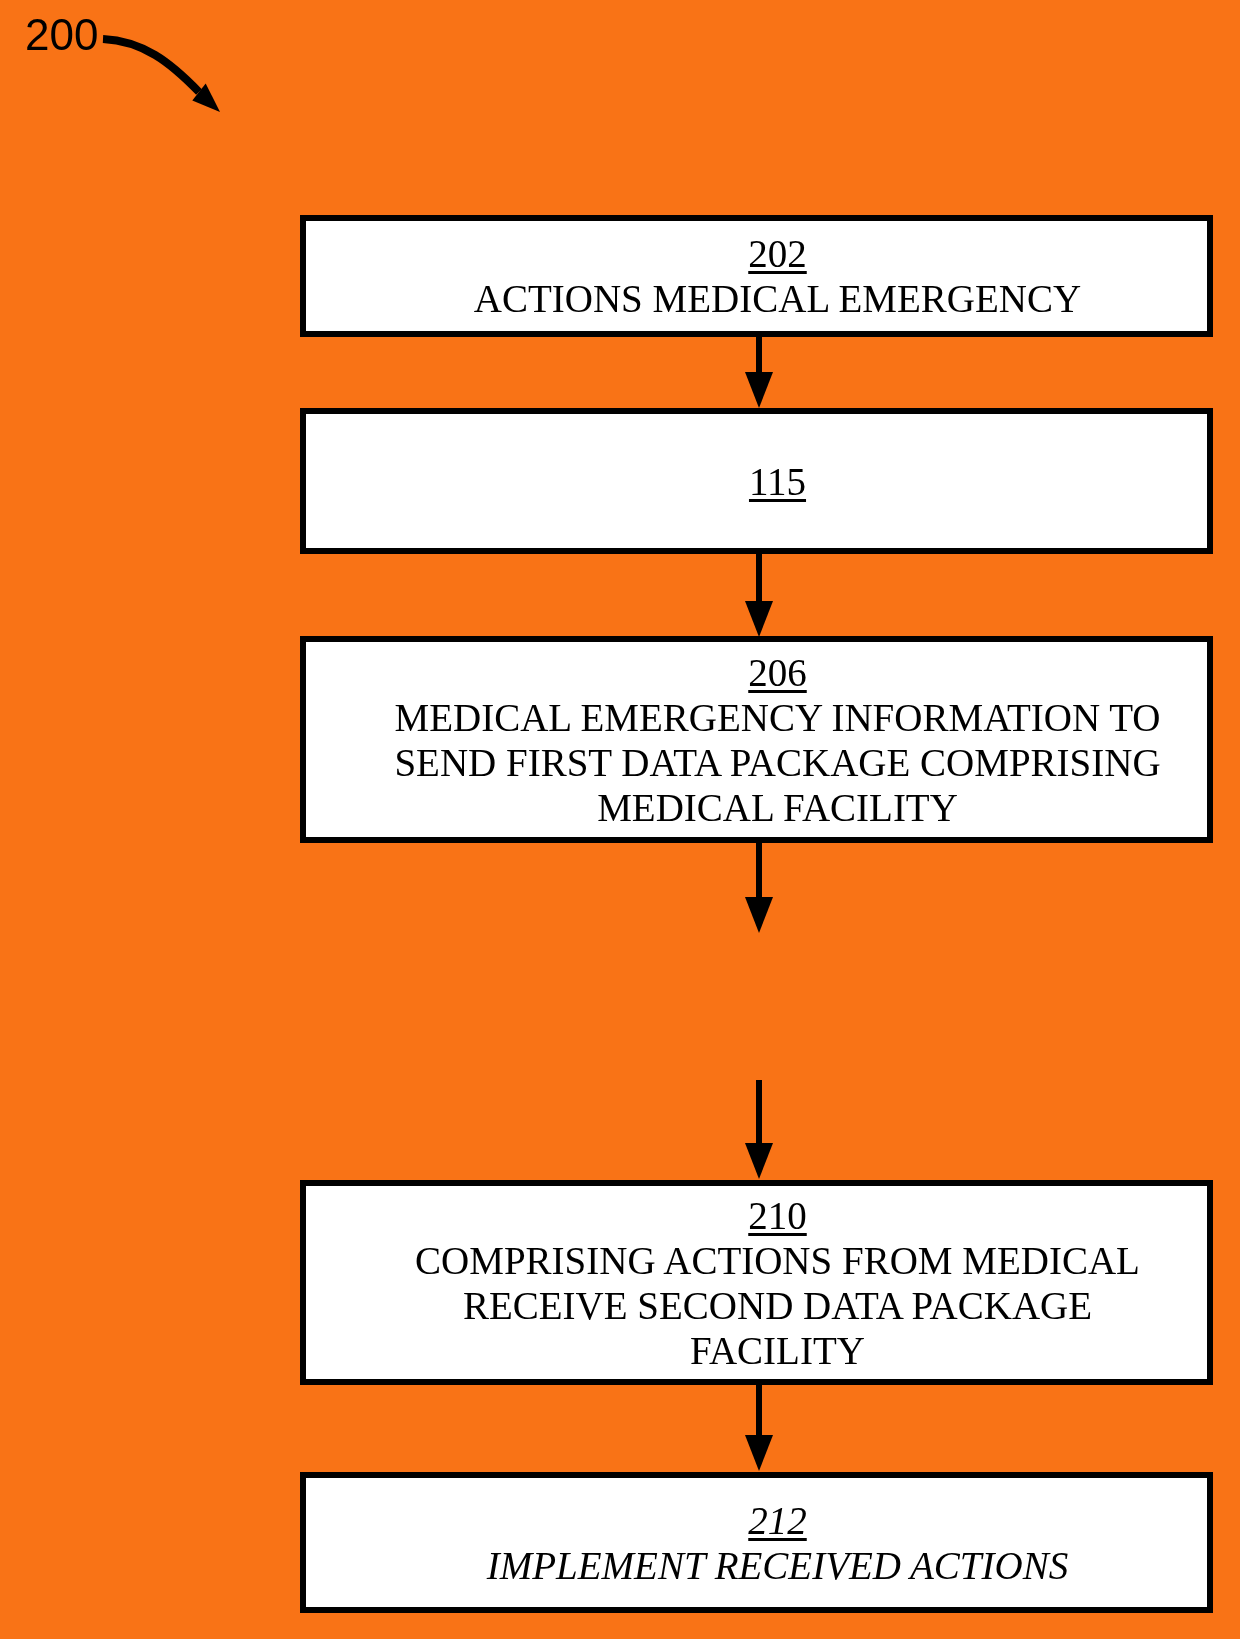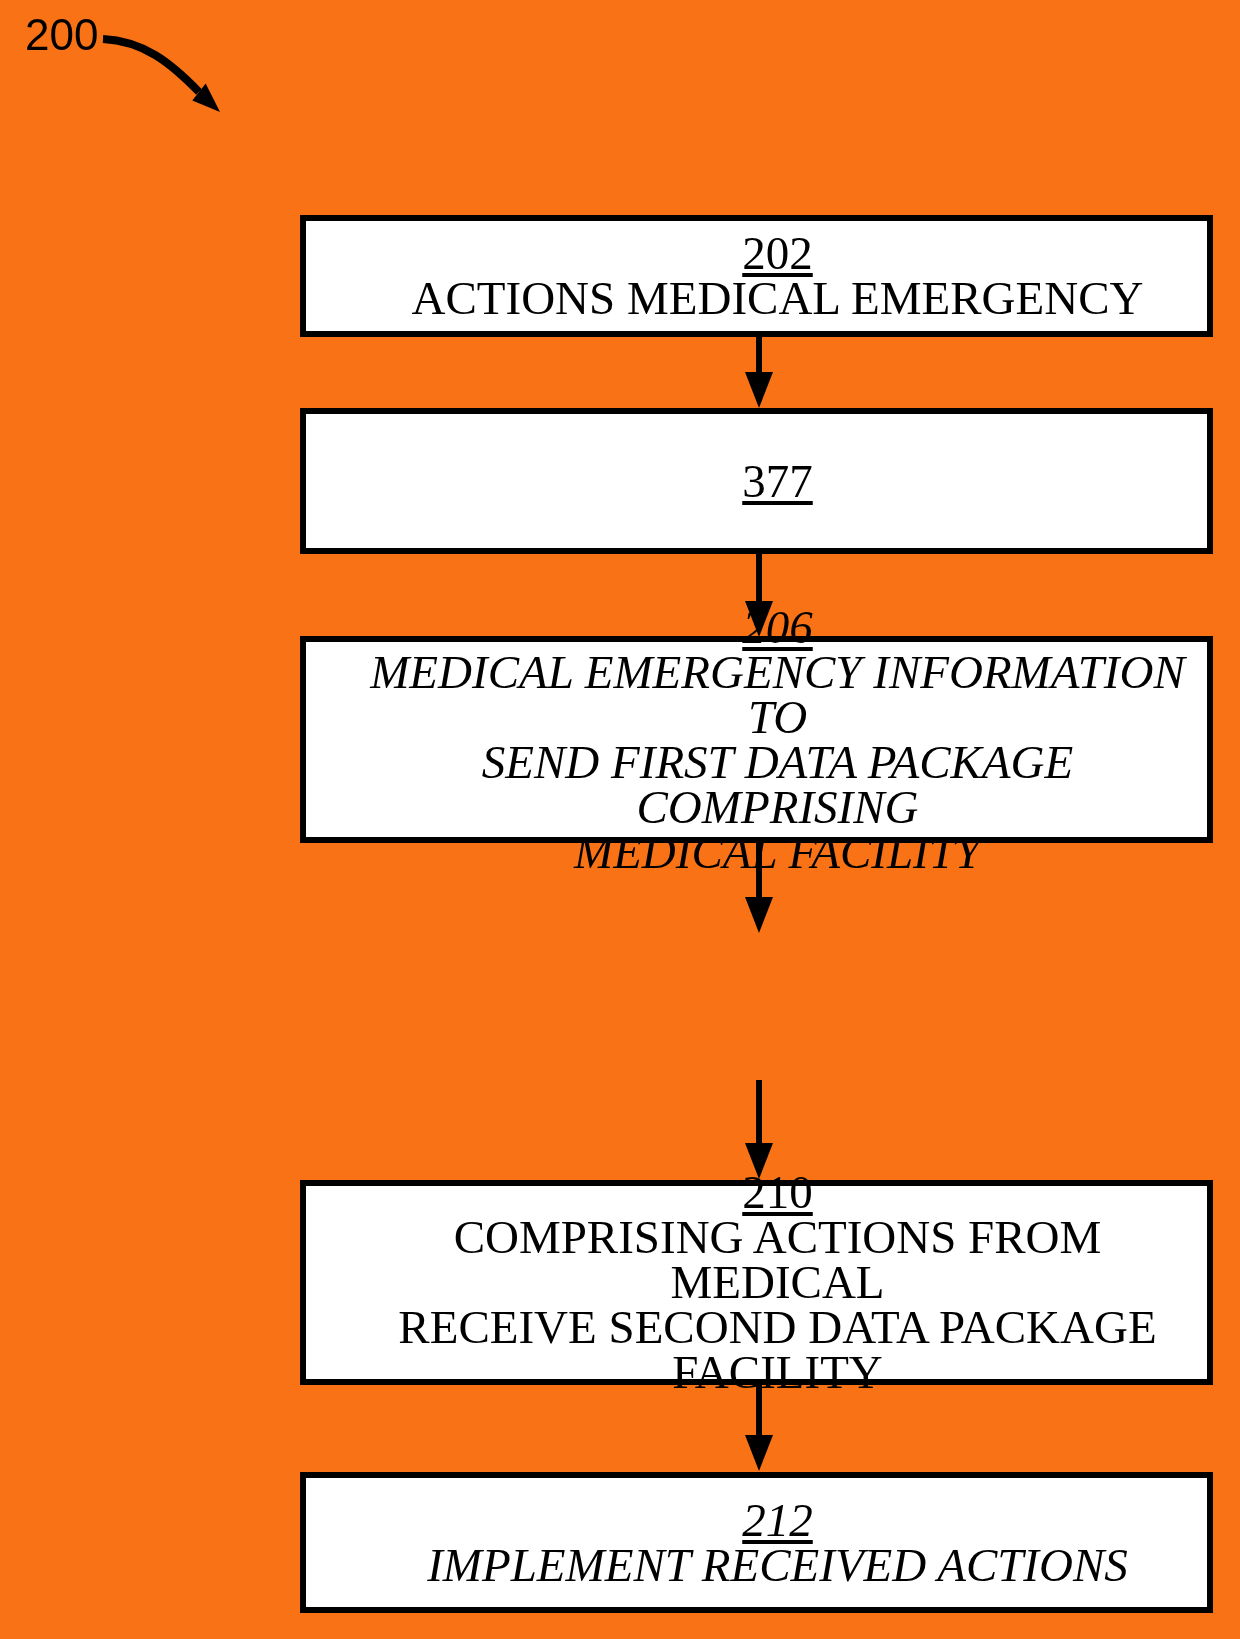--- a/index.html
+++ b/index.html
@@ -31,21 +31,21 @@
     position: absolute;
     left: 300px;
     width: 913px;
     border: 6px solid #000000;
     background: #ffffff;
     display: flex;
     flex-direction: column;
     justify-content: center;
     align-items: center;
     text-align: center;
-    font-size: 47px;
+    font-size: 39px;
     line-height: 45px;
     padding-left: 42px;
   }
   .node-num {
     text-decoration: underline;
     text-underline-offset: 4px;
   }
   .flow-arrow {
     position: absolute;
     left: 744px;
@@ -83,29 +83,29 @@
     <div class="node-num">202</div>
     <div class="node-line">ACTIONS MEDICAL EMERGENCY</div>
   </div>
 
   <div class="flow-arrow" style="top:337px; height:71px;">
     <div class="stem"></div>
     <div class="head"></div>
   </div>
 
   <div class="node" style="top:408px; height:146px;">
-    <div class="node-num">377</div>
+    <div class="node-num">115</div>
   </div>
 
   <div class="flow-arrow" style="top:554px; height:83px;">
     <div class="stem"></div>
     <div class="head"></div>
   </div>
 
-  <div class="node" style="top:636px; height:207px;font-style:italic;">
+  <div class="node" style="top:636px; height:207px;">
     <div class="node-num">206</div>
     <div class="node-line">MEDICAL EMERGENCY INFORMATION TO</div>
     <div class="node-line">SEND FIRST DATA PACKAGE COMPRISING</div>
     <div class="node-line">MEDICAL FACILITY</div>
   </div>
 
   <div class="flow-arrow" style="top:843px; height:90px;">
     <div class="stem"></div>
     <div class="head"></div>
   </div>

